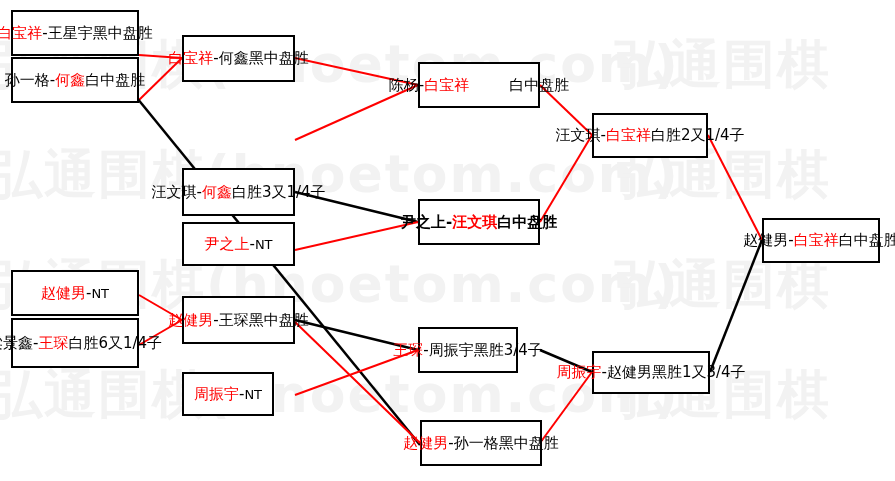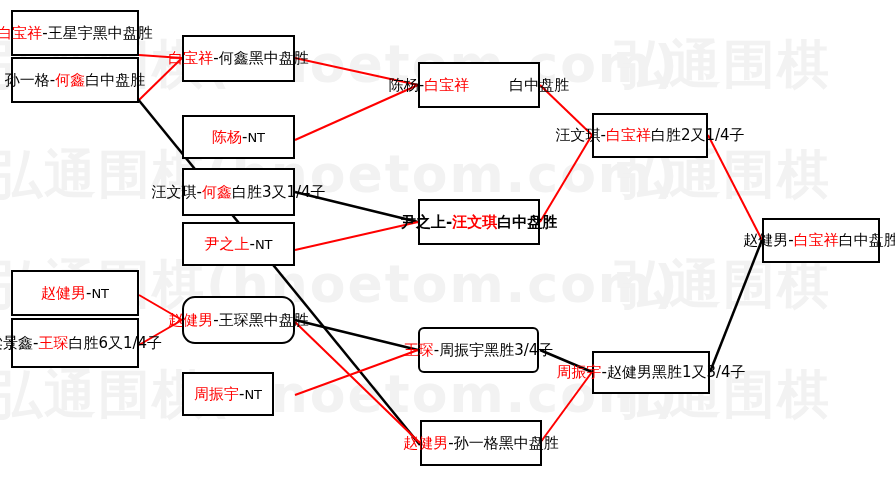--- a/index.html
+++ b/index.html
@@ -128,53 +128,50 @@
   <div class="box" style="left:11px; top:318px; width:128px; height:50px;">
     <span class="ln"><span class="blk">梁景鑫</span><span class="blk">-</span><span class="red">王琛</span></span>
     <span class="ln ln2">白胜6又1/4子</span>
   </div>
 
   <div class="box" style="left:182px; top:35px; width:113px; height:47px;">
     <span class="ln"><span class="red">白宝祥</span><span class="blk">-</span><span class="blk">何鑫</span></span>
     <span class="ln ln2">黑中盘胜</span>
   </div>
 
-  <div class="box" style="left:182px; top:115px; width:113px; height:44px;">
-    <span class="ln"><span class="red">陈杨</span><span class="blk">-</span><span class="blk nt">NT</span></span>
-  </div>
 
   <div class="box" style="left:182px; top:168px; width:113px; height:48px;">
     <span class="ln"><span class="blk">汪文琪</span><span class="blk">-</span><span class="red">何鑫</span></span>
     <span class="ln ln2">白胜3又1/4子</span>
   </div>
 
   <div class="box" style="left:182px; top:222px; width:113px; height:44px;">
     <span class="ln"><span class="red">尹之上</span><span class="blk">-</span><span class="blk nt">NT</span></span>
   </div>
 
-  <div class="box" style="left:182px; top:296px; width:113px; height:48px;border-radius:13px;">
+  <div class="box" style="left:182px; top:296px; width:113px; height:48px;">
     <span class="ln"><span class="red">赵健男</span><span class="blk">-</span><span class="blk">王琛</span></span>
     <span class="ln ln2">黑中盘胜</span>
   </div>
 
   <div class="box" style="left:182px; top:372px; width:92px; height:44px;">
     <span class="ln"><span class="red">周振宇</span><span class="blk">-</span><span class="blk nt">NT</span></span>
   </div>
 
   <div class="box" style="left:418px; top:62px; width:122px; height:46px;gap:40px;">
     <span class="ln"><span class="blk">陈杨</span><span class="blk">-</span><span class="red">白宝祥</span></span>
     <span class="ln ln2">白中盘胜</span>
   </div>
 
   <div class="box" style="left:418px; top:199px; width:122px; height:46px;font-weight:bold;">
     <span class="ln"><span class="blk">尹之上</span><span class="blk">-</span><span class="red">汪文琪</span></span>
     <span class="ln ln2">白中盘胜</span>
   </div>
 
-  <div class="box" style="left:418px; top:327px; width:121px; height:46px;border-radius:6px;">
+  <div class="box" style="left:418px; top:327px; width:100px; height:46px;">
     <span class="ln"><span class="red">王琛</span><span class="blk">-</span><span class="blk">周振宇</span></span>
     <span class="ln ln2">黑胜3/4子</span>
   </div>
 
   <div class="box" style="left:420px; top:420px; width:122px; height:46px;">
     <span class="ln"><span class="red">赵健男</span><span class="blk">-</span><span class="blk">孙一格</span></span>
     <span class="ln ln2">黑中盘胜</span>
   </div>
 
   <div class="box" style="left:592px; top:113px; width:116px; height:45px;">

